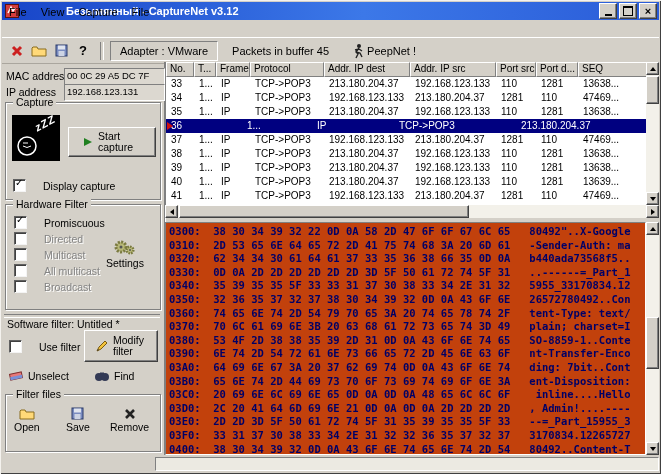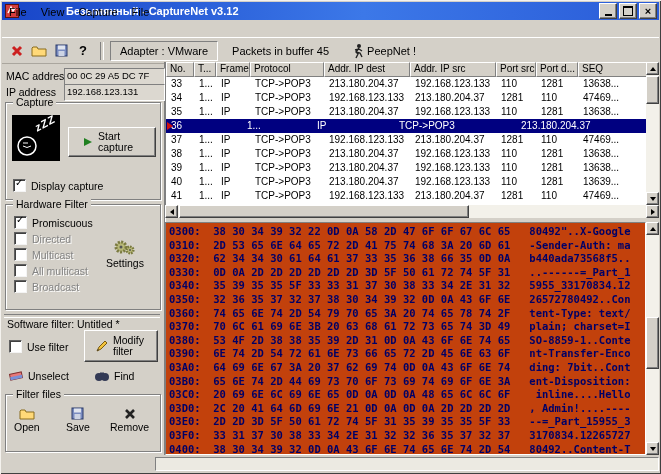--- a/index.html
+++ b/index.html
@@ -46,21 +46,21 @@
   .groupbox{position:absolute;border:1px solid #808080;box-shadow:1px 1px 0 #fff,inset 1px 1px 0 #fff;}
   .gb-legend{position:absolute;top:-7px;left:7px;background:#d4d0c8;padding:0 3px;font-size:10.5px;}
 
   .sleep-icon{position:absolute;left:6px;top:12px;width:48px;height:46px;background:#000;overflow:hidden;}
   .zzz-text{position:absolute;right:4px;top:2px;color:#fff;font-style:italic;font-weight:bold;
             font-size:11px;letter-spacing:1px;transform:rotate(-28deg);}
   .btn3d{background:#d4d0c8;border:1px solid;border-color:#fff #404040 #404040 #fff;
          box-shadow:inset -1px -1px 0 #808080;display:flex;align-items:center;
          justify-content:center;gap:4px;font-size:10.5px;text-align:left;}
   .two-line{line-height:11px;}
-  .cbrow{position:absolute;display:flex;align-items:center;gap:5px;white-space:nowrap;font-size:10.5px;}
+  .cbrow{position:absolute;display:flex;align-items:center;gap:17px;white-space:nowrap;font-size:10.5px;}
   .cb{width:11px;height:11px;background:#fff;border:1px solid;border-color:#606060 #f4f4f4 #f4f4f4 #606060;
       box-shadow:inset 1px 1px 0 #404040;flex:none;position:relative;}
   .cb.checked::after{content:"\2713";position:absolute;left:1px;top:-3px;
                      font:bold 10px "DejaVu Sans",sans-serif;color:#000;}
   .cbrow.disabled span.cb-label{color:#848484;text-shadow:1px 1px 0 #fff;}
   .flatbtn{position:absolute;display:flex;align-items:center;gap:4px;background:transparent;
            border:none;font-size:10.5px;white-space:nowrap;}
   .stackbtn{position:absolute;display:flex;flex-direction:column;align-items:center;gap:1px;
             background:transparent;border:none;font-size:10.5px;white-space:nowrap;}
   .sw-label{position:absolute;left:5px;font-size:10.5px;white-space:nowrap;}

